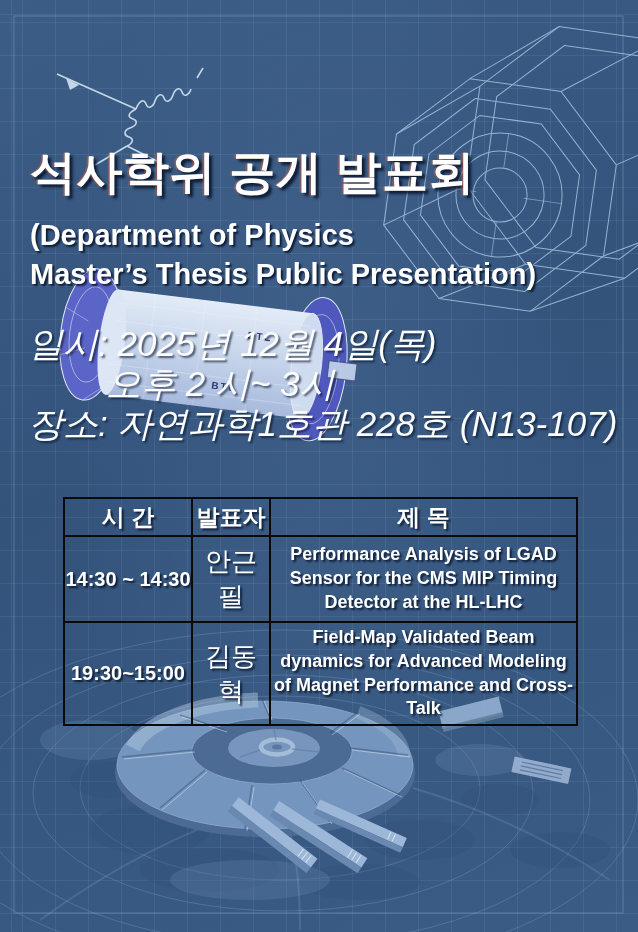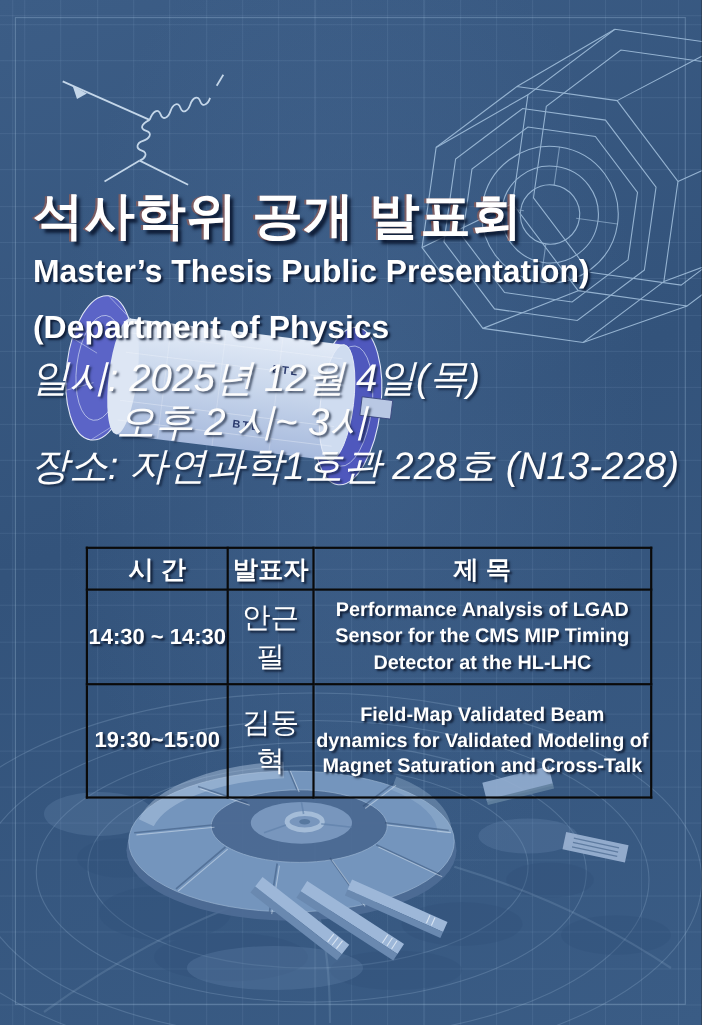--- a/index.html
+++ b/index.html
@@ -10,21 +10,21 @@
     font-family:"Liberation Sans","DejaVu Sans",sans-serif;
     background-image:
       repeating-linear-gradient(to right, rgba(166,197,230,0.10) 0 1px, transparent 1px 33px),
       repeating-linear-gradient(to bottom, rgba(166,197,230,0.10) 0 1px, transparent 1px 33px),
       radial-gradient(ellipse at 50% 40%, rgba(90,125,170,0.25) 0%, rgba(0,0,0,0) 60%),
       linear-gradient(160deg,#3c5d86 0%, #33537b 45%, #3a5c85 100%);
     background-position: 22px 0, 0 22px, 0 0, 0 0;
   }
   .bg-art{position:absolute;inset:0;width:638px;height:932px;}
 
-  .title-block{position:absolute;left:30px;top:142px;z-index:3;margin-top:24px;}
+  .title-block{position:absolute;left:30px;top:142px;z-index:3;}
   .title-ko{
     margin:0;
     font-size:46px;font-weight:700;color:#ffffff;letter-spacing:0.5px;
     text-shadow:-2px 0 0 rgba(205,95,60,0.45), 3px 3px 3px rgba(9,21,45,0.92);
     white-space:nowrap;
   }
   .subtitle{
     font-size:29px;font-weight:700;color:#ffffff;line-height:39px;
     text-shadow:2px 2px 2px rgba(9,21,45,0.9);
     white-space:nowrap;
@@ -33,21 +33,21 @@
 
   .info-block{position:absolute;left:28px;top:324px;z-index:3;font-style:italic;}
   .info-line{
     font-size:35px;font-weight:400;color:#fdfdfd;line-height:40px;
     text-shadow:2px 2px 2px rgba(9,21,45,0.65);
     white-space:nowrap;
   }
   .info-line.indent{padding-left:78px;}
 
   table.schedule{
-    position:absolute;left:78px;top:497px;z-index:3;
+    position:absolute;left:63px;top:497px;z-index:3;
     width:513px;border-collapse:collapse;table-layout:fixed;
     background:transparent;
   }
   table.schedule col.c-time{width:128px;}
   table.schedule col.c-presenter{width:78px;}
   table.schedule col.c-title{width:307px;}
   table.schedule th, table.schedule td{
     border:2px solid #0a0a0a;
     color:#ffffff;text-align:center;vertical-align:middle;
     text-shadow:2px 2px 2px rgba(8,18,38,0.85);
@@ -189,28 +189,28 @@
       </g>
       <g transform="rotate(12 540 772)">
         <rect x="512" y="762" width="58" height="16" fill="#9cb4d4" opacity="0.9"></rect>
         <path d="M520 766 L562 766 M520 770 L562 770 M520 774 L562 774" stroke="#5f7ca1" stroke-width="1.2"></path>
       </g>
     </g>
   </svg>
 
   <div class="title-block">
     <h1 class="title-ko">석사학위 공개 발표회</h1>
+    <div class="subtitle first">(Department of Physics</div>
     <div class="subtitle">Master’s Thesis Public Presentation)</div>
-    <div class="subtitle first">(Department of Physics</div>
   </div>
 
   <div class="info-block">
     <div class="info-line">일시: 2025년 12월 4일(목)</div>
     <div class="info-line indent">오후 2 시~ 3시</div>
-    <div class="info-line">장소: 자연과학1호관 228호 (N13-228)</div>
+    <div class="info-line">장소: 자연과학1호관 228호 (N13-107)</div>
   </div>
 
   <table class="schedule">
     <colgroup>
       <col class="c-time">
         <col class="c-presenter">
         <col class="c-title">
     </colgroup>
     <thead>
       <tr>
@@ -221,18 +221,18 @@
     </thead>
     <tbody>
       <tr class="row-1">
         <td class="cell-time">14:30 ~ 14:30</td>
         <td class="cell-presenter">안근필</td>
         <td class="cell-title">Performance Analysis of LGAD Sensor for the CMS MIP Timing Detector at the HL-LHC</td>
       </tr>
       <tr class="row-2">
         <td class="cell-time">19:30~15:00</td>
         <td class="cell-presenter">김동혁</td>
-        <td class="cell-title">Field-Map Validated Beam dynamics for Validated Modeling of Magnet Saturation and Cross-Talk</td>
+        <td class="cell-title">Field-Map Validated Beam dynamics for Advanced Modeling of Magnet Performance and Cross-Talk</td>
       </tr>
     </tbody>
   </table>
 
 </div>
 
 </body></html>

